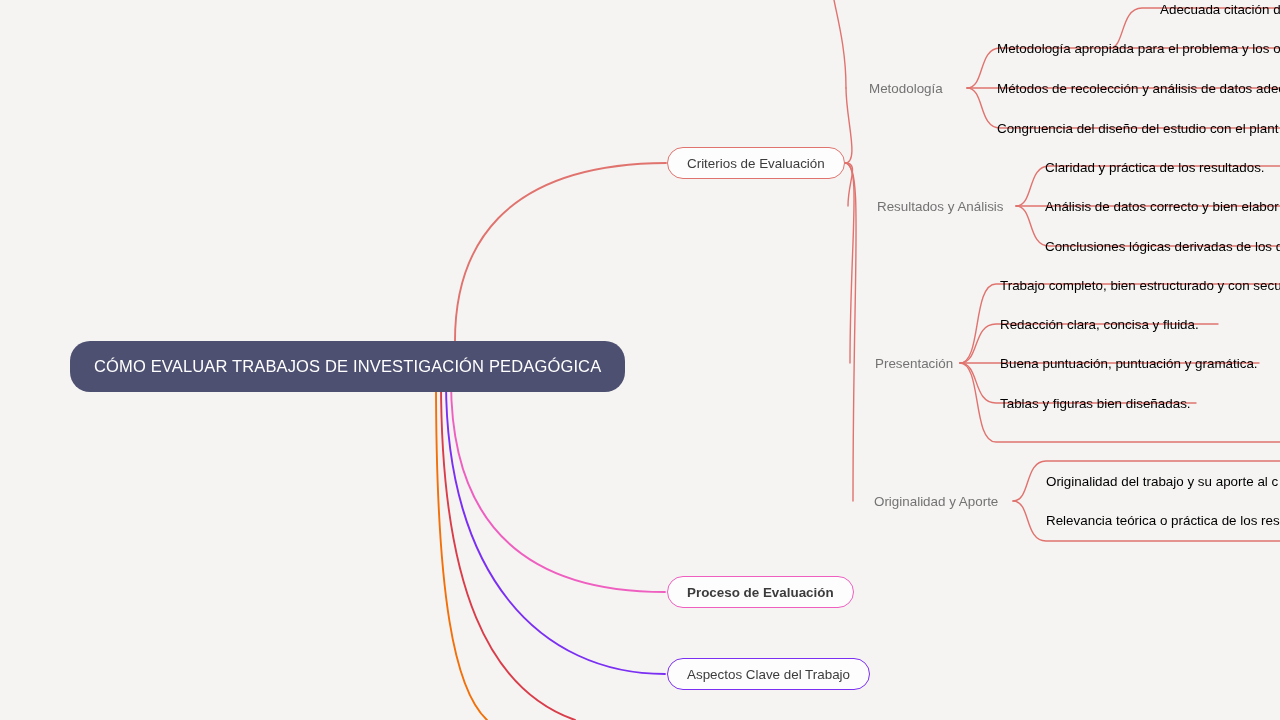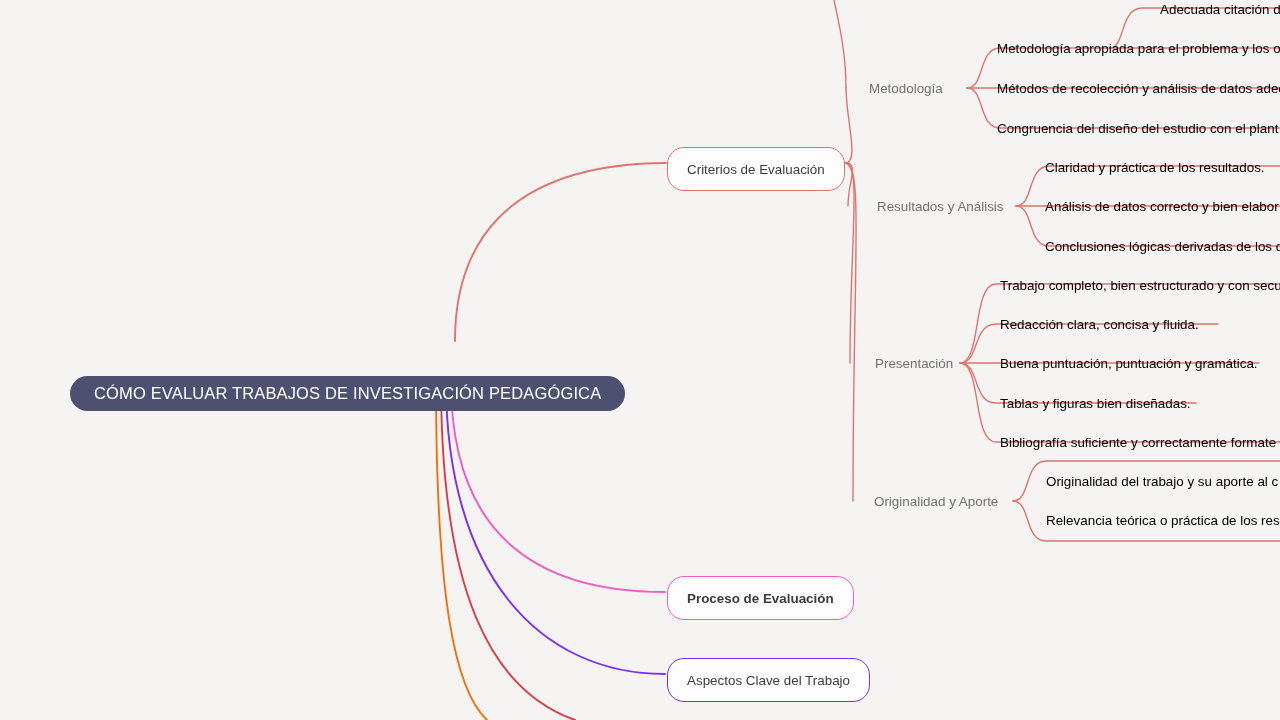--- a/index.html
+++ b/index.html
@@ -21,38 +21,37 @@
     width: 1280px;
     height: 720px;
     pointer-events: none;
   }
 
   
   .root-node {
     position: absolute;
     left: 70px;
     top: 341px;
-    height: 35px;
+    height: 51px;
     box-sizing: border-box;
     display: flex;
     align-items: center;
     padding: 0 24px;
     background: #4d5070;
     border-radius: 20px;
     color: #ffffff;
     font-size: 16.5px;
     letter-spacing: .15px;
     white-space: nowrap;
-    margin-top: 35px;
   }
 
   
   .branch-node {
     position: absolute;
-    height: 44px;
+    height: 32px;
     box-sizing: border-box;
     display: flex;
     align-items: center;
     padding: 0 19px;
     background: #fdfdfd;
     border: 1.6px solid #e0736e;
     border-radius: 17px;
     color: #3c3c3c;
     font-size: 13.4px;
     white-space: nowrap;
@@ -185,23 +184,20 @@
   </div>
   <div class="leaf" style="left:1000px; top:324px;">
     <span>Redacción clara, concisa y fluida.</span>
   </div>
   <div class="leaf" style="left:1000px; top:363px;">
     <span>Buena puntuación, puntuación y gramática.</span>
   </div>
   <div class="leaf" style="left:1000px; top:403px;">
     <span>Tablas y figuras bien diseñadas.</span>
   </div>
-  <div class="leaf" style="left:1000px; top:442px;">
-    <span>Bibliografía suficiente y correctamente formate</span>
-  </div>
 
   <div class="leaf" style="left:1046px; top:481px;">
     <span>Originalidad del trabajo y su aporte al c</span>
   </div>
   <div class="leaf" style="left:1046px; top:520px;">
     <span>Relevancia teórica o práctica de los res</span>
   </div>
 
 </div>
 

